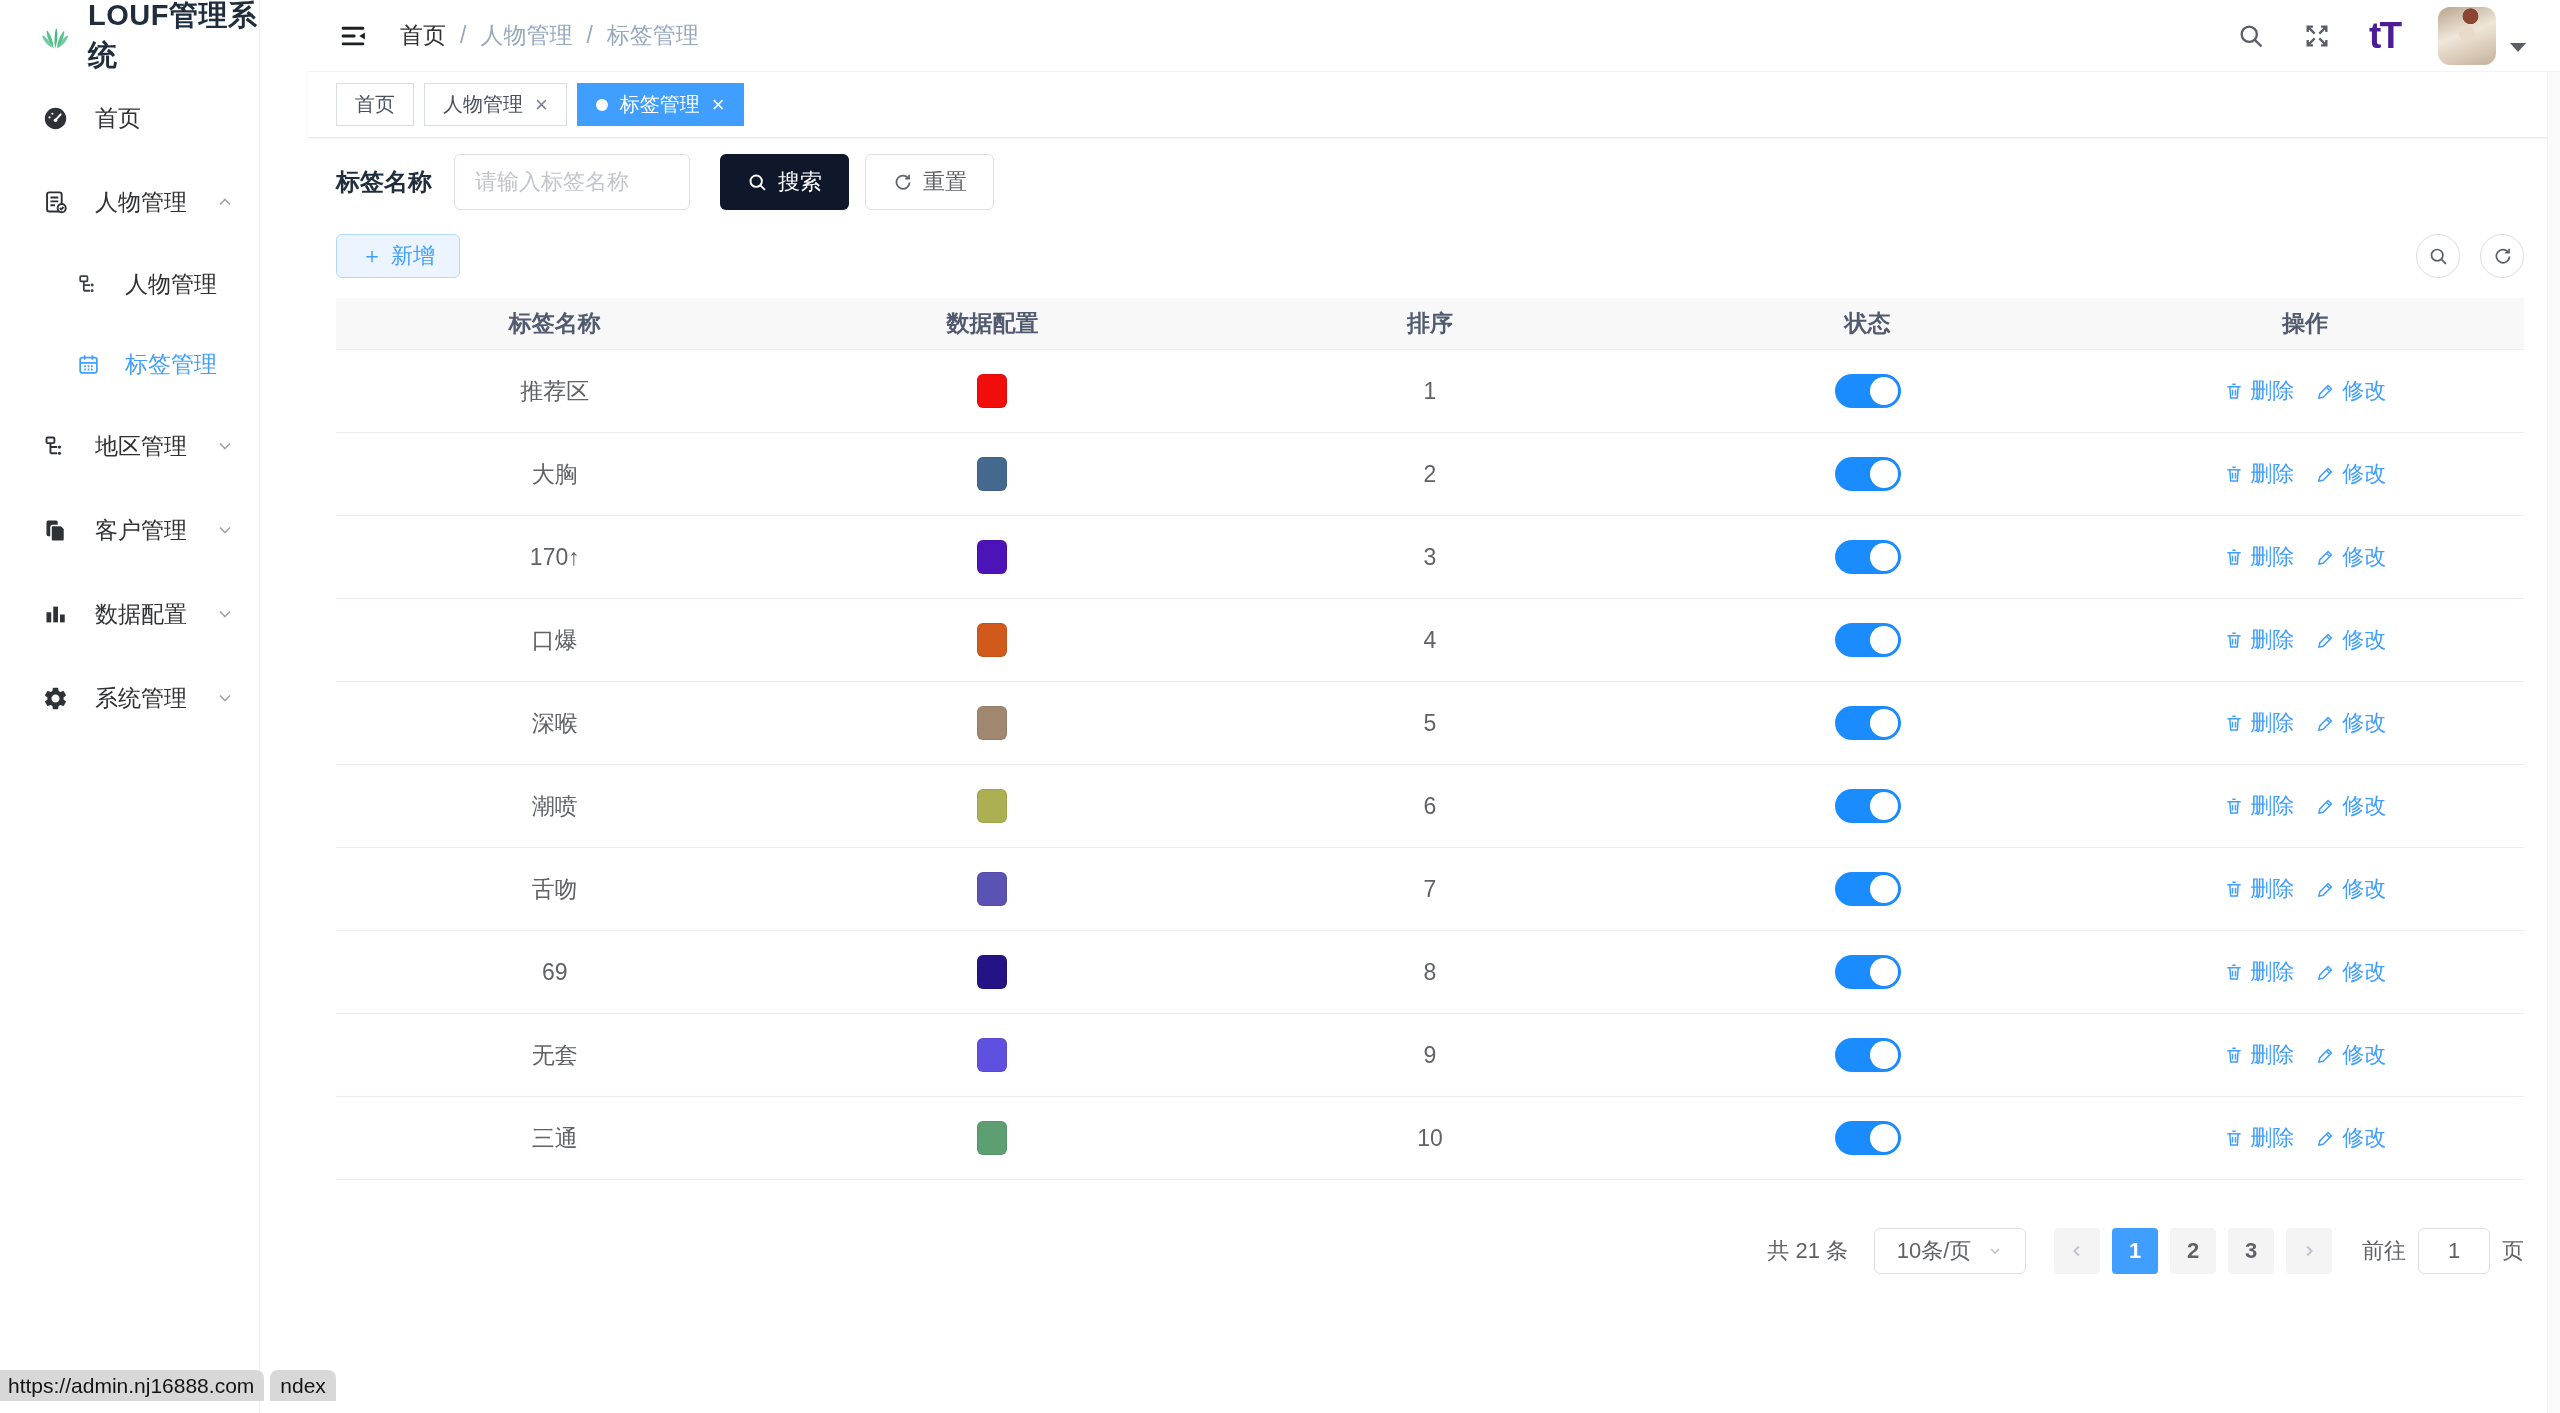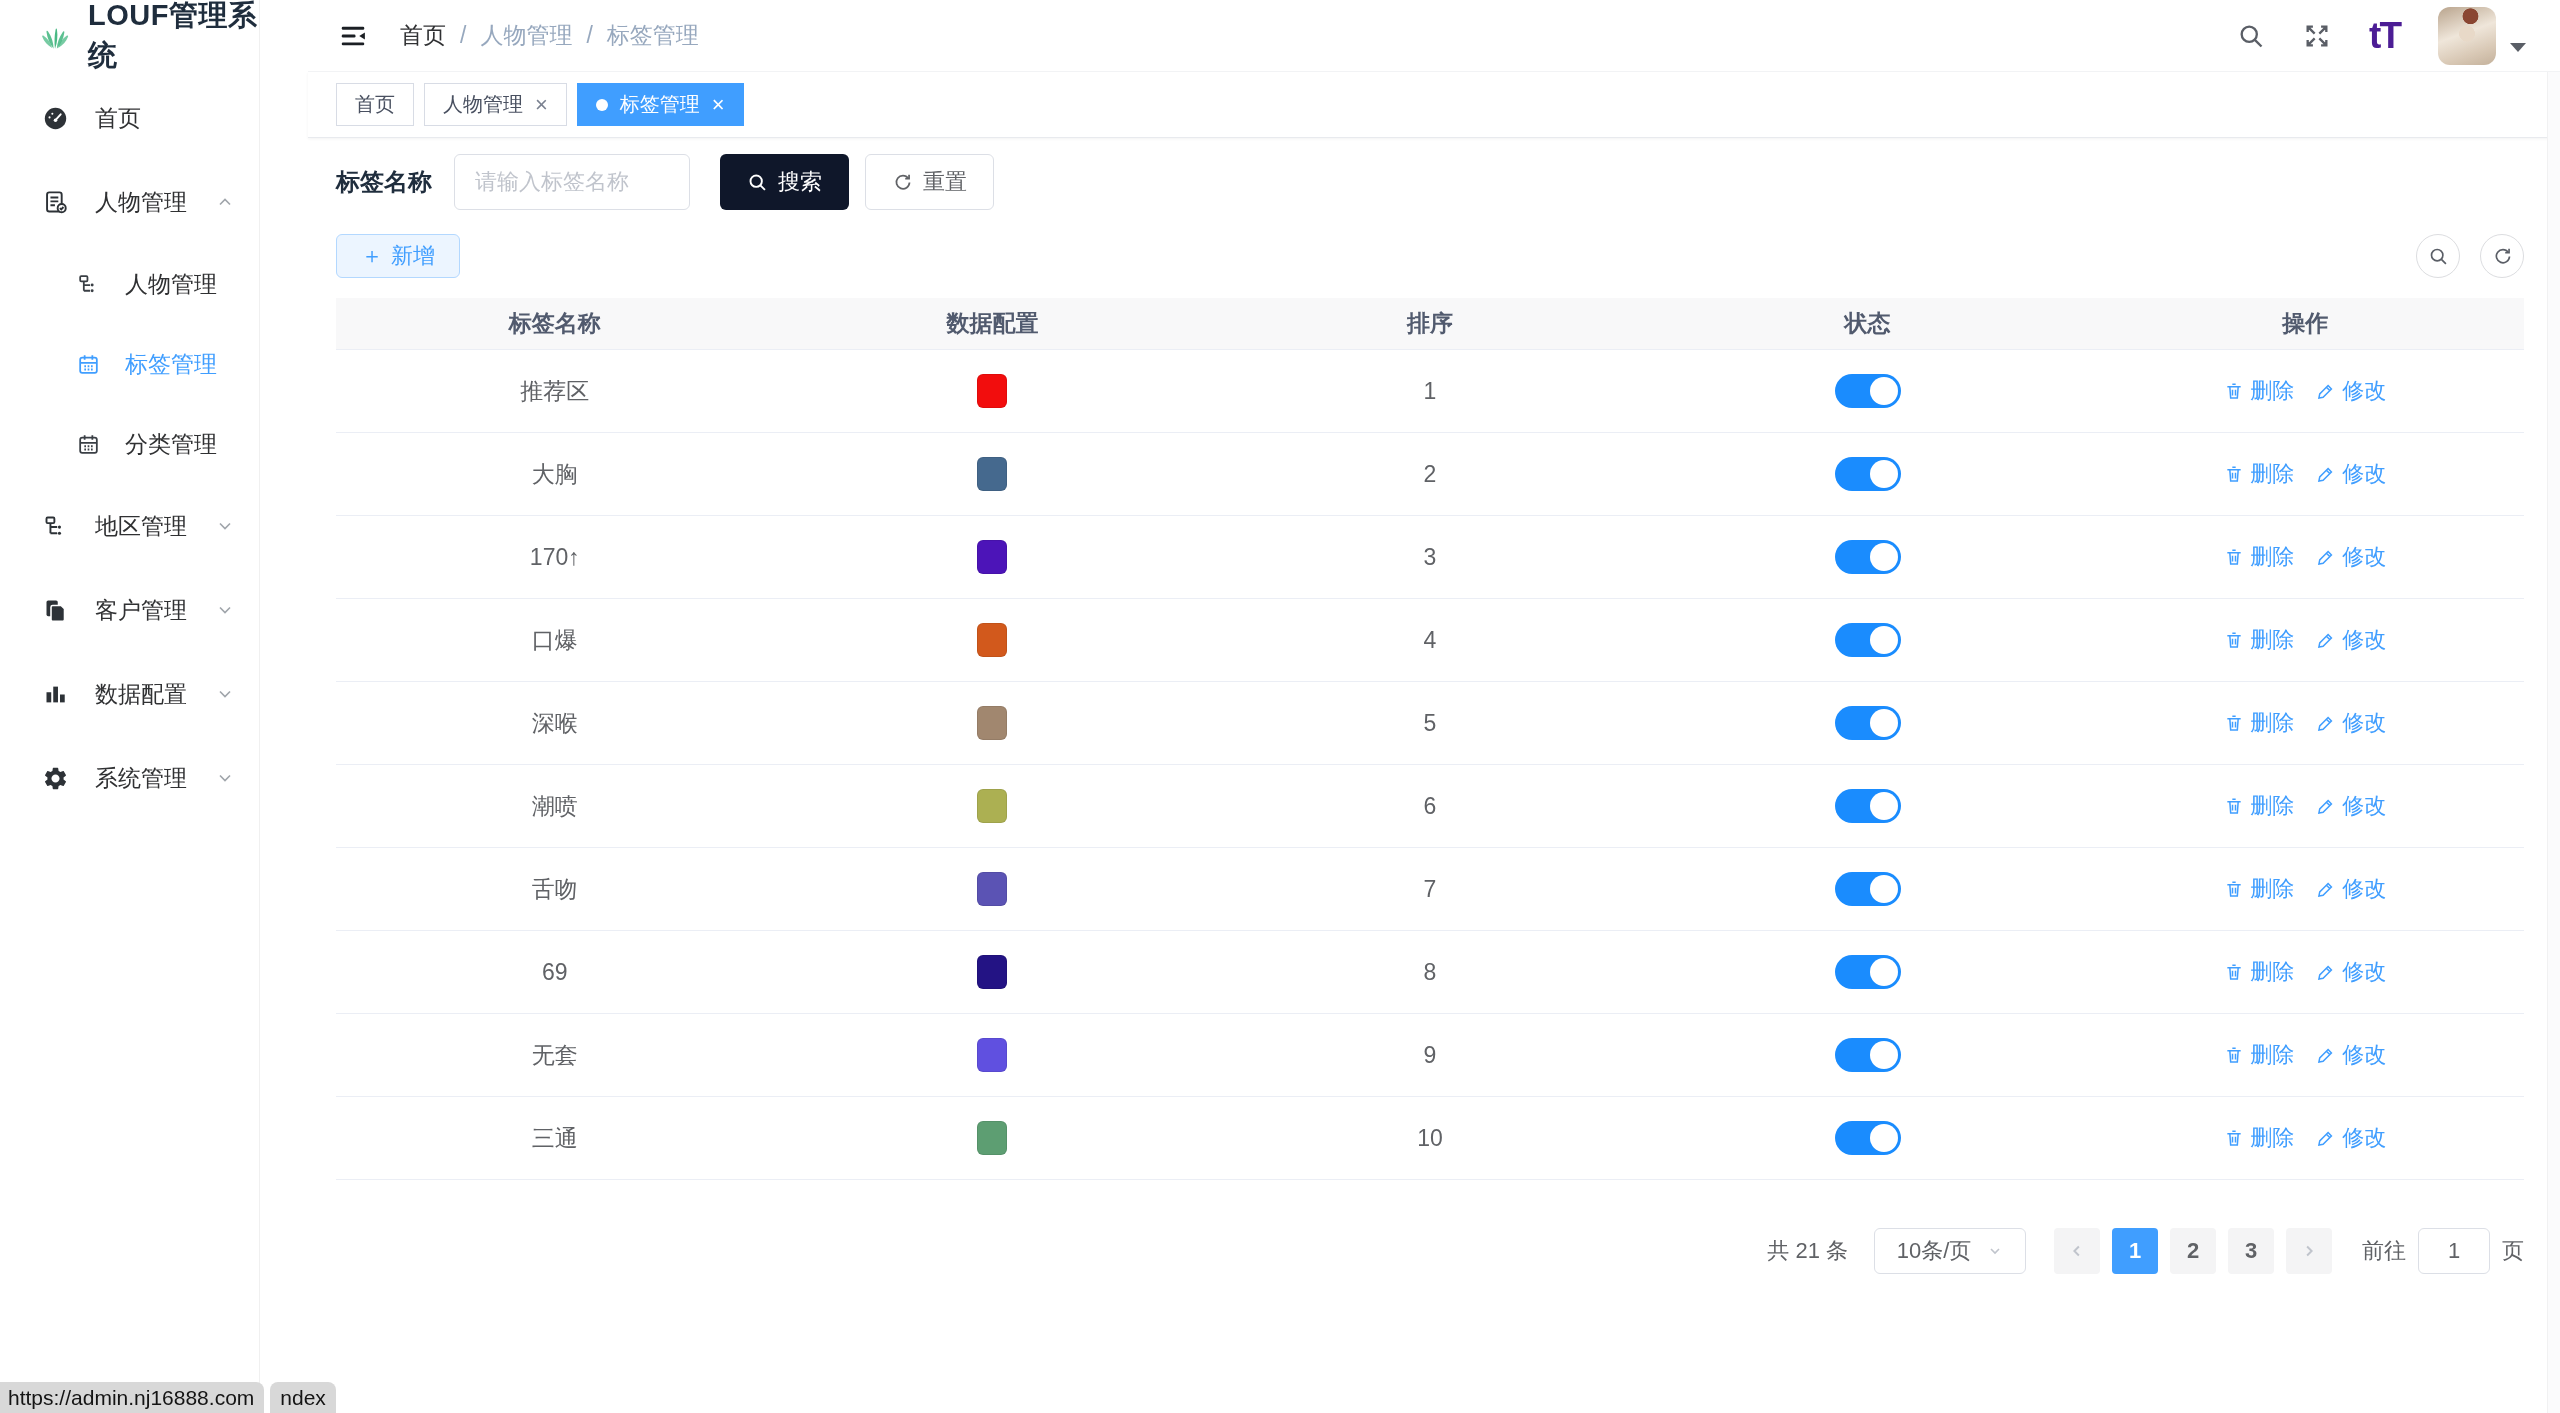--- a/index.html
+++ b/index.html
@@ -84,21 +84,21 @@
   .pg-size { width:152px; height:46px; border:1px solid #dcdfe6; border-radius:6px; display:flex; align-items:center; justify-content:center; gap:16px; color:#606266; cursor:pointer; margin-right:16px; background:#fff; }
   .pg-size svg { width:16px; height:16px; color:#c0c4cc; }
   .pg-btn { min-width:46px; height:46px; border-radius:4px; background:#f4f4f5; color:#606266; display:flex; align-items:center; justify-content:center; font-size:22px; font-weight:bold; cursor:pointer; }
   .pg-btn.arrow { color:#c0c4cc; }
   .pg-btn.arrow svg { width:18px; height:18px; }
   .pg-btn.active { background:#409eff; color:#fff; }
   .pg-goto { display:flex; align-items:center; gap:12px; margin-left:18px; }
   .pg-input { width:72px; height:46px; border:1px solid #dcdfe6; border-radius:6px; text-align:center; font-size:22px; color:#606266; font-family:inherit; outline:none; }
 
   
-  .statusbar { position:absolute; left:0; bottom:0; display:flex; align-items:flex-start; z-index:9; }
+  .statusbar { position:absolute; left:0; bottom:12px; display:flex; align-items:flex-start; z-index:9; }
   .status-seg { background:#d8d8d8; color:#141414; font-size:21px; height:31px; display:flex; align-items:center; padding:0 10px; }
   .status-seg.first { border-top-right-radius:8px; padding-left:8px; }
   .status-seg.second { margin-left:6px; border-top-left-radius:8px; border-top-right-radius:8px; }
 
   
   .scroll-strip { position:absolute; right:0; top:72px; bottom:0; width:13px; background:#fbfbfc; border-left:1px solid #f1f1f2; z-index:6; }
 </style>
 </head>
 <body>
 
@@ -163,30 +163,20 @@
       <span class="mi-icon">
         <svg viewBox="0 0 24 24" width="25" height="25" fill="none" stroke="currentColor" stroke-width="1.7">
           <rect x="4" y="5.5" width="16" height="14.5" rx="2"></rect>
           <path d="M8.3 3.2v4.2M15.7 3.2v4.2M4 10.5h16"></path>
           <path d="M8 13.6h1.6M11.2 13.6h1.6M14.4 13.6h1.6M8 16.8h1.6M11.2 16.8h1.6M14.4 16.8h1.6" stroke-width="1.9"></path>
         </svg>
       </span>
       <span>标签管理</span>
     </div>
 
-    <div class="submenu-item">
-      <span class="mi-icon">
-        <svg viewBox="0 0 24 24" width="25" height="25" fill="none" stroke="currentColor" stroke-width="1.7">
-          <rect x="4" y="5.5" width="16" height="14.5" rx="2"></rect>
-          <path d="M8.3 3.2v4.2M15.7 3.2v4.2M4 10.5h16"></path>
-          <path d="M8 13.6h1.6M11.2 13.6h1.6M14.4 13.6h1.6M8 16.8h1.6M11.2 16.8h1.6M14.4 16.8h1.6" stroke-width="1.9"></path>
-        </svg>
-      </span>
-      <span>分类管理</span>
-    </div>
 
     <div class="menu-item">
       <span class="mi-icon">
         <svg viewBox="0 0 24 24" width="27" height="27" fill="none" stroke="currentColor" stroke-width="1.7">
           <rect x="4" y="4" width="7" height="5" rx="1"></rect>
           <path d="M7.5 9v9M7.5 12.5h6M7.5 18h6"></path>
           <circle cx="15.5" cy="12.5" r="1.4" fill="currentColor" stroke="none"></circle>
           <circle cx="15.5" cy="18" r="1.4" fill="currentColor" stroke="none"></circle>
         </svg>
       </span>

